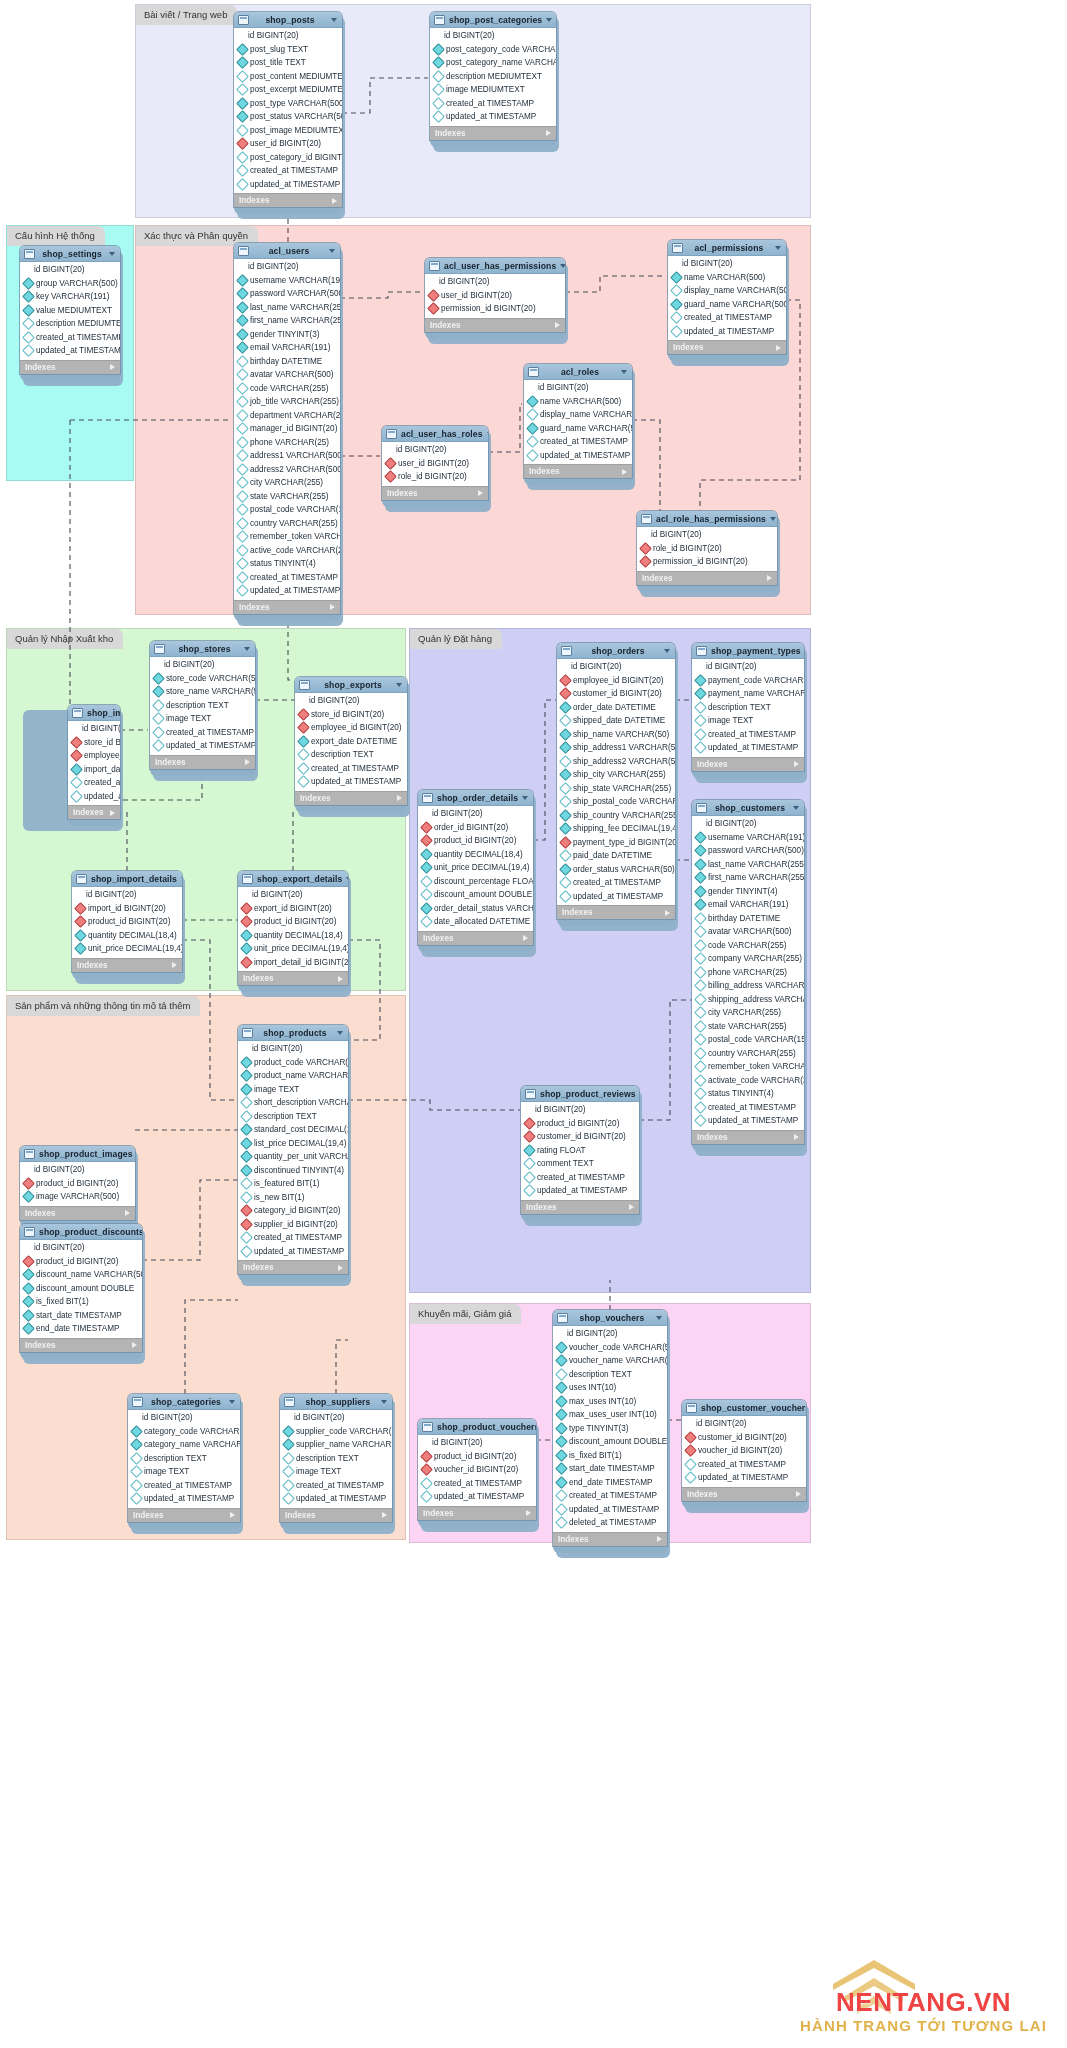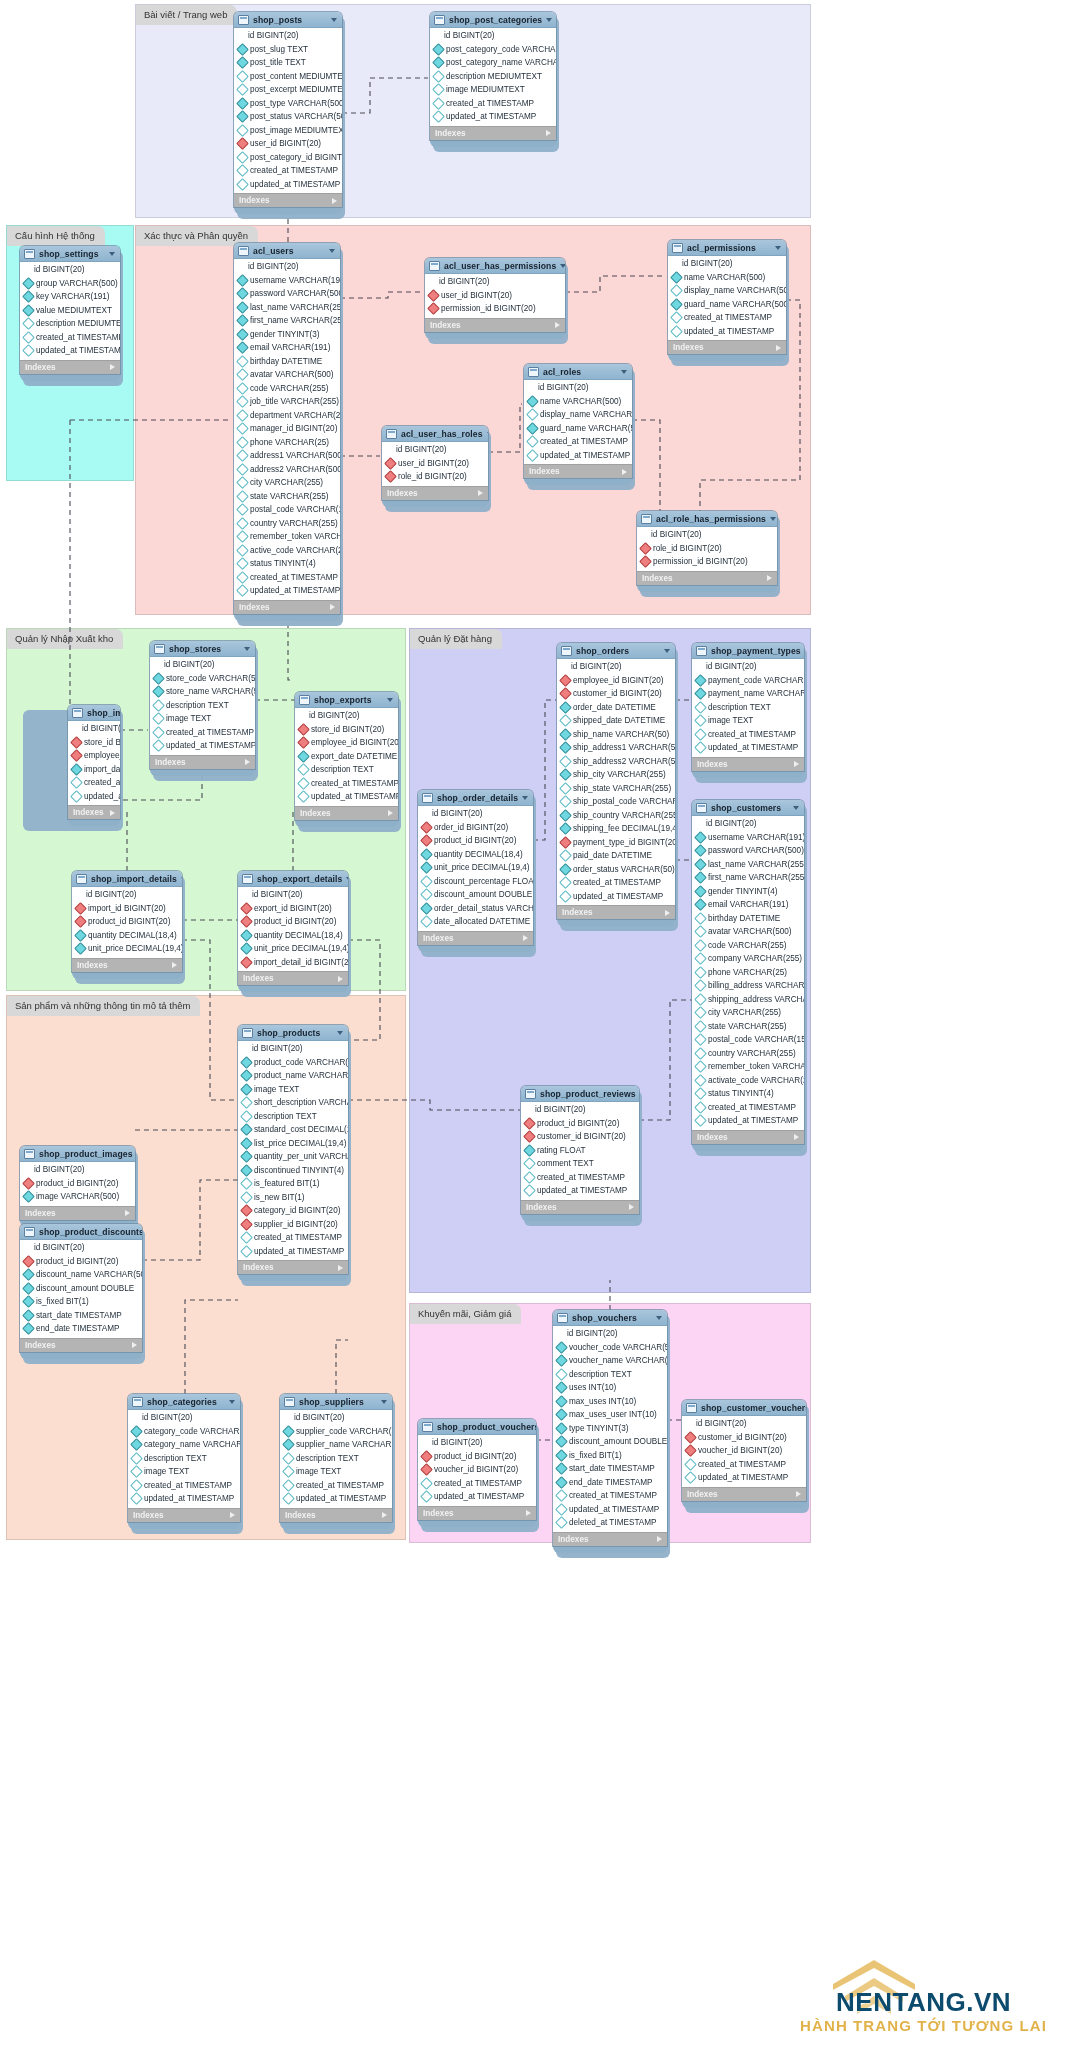--- a/index.html
+++ b/index.html
@@ -11,21 +11,21 @@
   .layer .layer-tab{
     position:absolute;top:0;left:0;
     background:#d8d8d8;color:#333;
     font-size:9.5px;line-height:13px;
     padding:3px 10px 4px 8px;
     border-radius:0 7px 0 0;
     white-space:nowrap;
   }
 
   
-  .tbl{position:absolute;box-sizing:border-box;}
+  .tbl{position:absolute;box-sizing:border-box;text-align:center;}
   .tbl .shadow{
     position:absolute;left:3px;top:5px;right:-3px;bottom:-5px;
     background:#8fb0c9;border-radius:6px;opacity:.95;
   }
   .tbl .inner{position:relative;border-radius:5px 5px 0 0;overflow:hidden;
     box-shadow:0 0 0 1px rgba(110,140,165,.75);}
   .tbl .thead{
     background:linear-gradient(#a9c6dc,#8fb4cf);
     height:15px;display:flex;align-items:center;gap:4px;
     padding:0 4px;border-bottom:1px solid #7fa4c0;
@@ -55,21 +55,21 @@
   .tbl .tfoot .lbl{font-size:8.2px;font-weight:bold;color:#f2f2f2;}
   .tbl .tfoot .arw{width:0;height:0;border-top:3.5px solid transparent;border-bottom:3.5px solid transparent;border-left:5px solid #efefef;}
   .tbl .tbot{height:7px;background:#8fb0c9;border-radius:0 0 6px 6px;}
 
   
   #wires{position:absolute;left:0;top:0;width:1067px;height:2048px;pointer-events:none;}
   #wires path{fill:none;stroke:#4a4a55;stroke-width:1.1;stroke-dasharray:5 4;}
 
   
   #wm{position:absolute;right:20px;bottom:14px;text-align:center;pointer-events:none;}
-  #wm .wmtop{font-size:26px;font-weight:bold;color:#0c4a6e;letter-spacing:.5px;line-height:26px;
+  #wm .wmtop{font-size:26px;font-weight:bold;color:#ef4444;letter-spacing:.5px;line-height:26px;
     text-shadow:0 1px 0 rgba(255,255,255,.5);}
   #wm .wmsub{font-size:15px;font-weight:bold;color:#e2b24a;letter-spacing:1.1px;margin-top:2px;}
   #wmlogo{position:absolute;right:150px;bottom:16px;width:86px;height:74px;opacity:.85;}
 </style>
 </head>
 <body>
 
 <div id="canvas">
   <div id="layers">
       <div class="layer" style="left: 135px; top: 4px; width: 676px; height: 214px; background: rgb(232, 234, 249);">
@@ -647,21 +647,21 @@
               <span class="f">updated_at TIMESTAMP</span>
             </div>
           </div>
           <div class="tfoot">
             <span class="lbl">Indexes</span>
             <span class="arw"></span>
           </div>
         </div>
         <div class="tbot"></div>
       </div>
-      <div class="tbl" style="left: 295px; top: 692px; width: 103px;">
+      <div class="tbl" style="left: 295px; top: 677px; width: 112px;">
         <div class="shadow"></div>
         <div class="inner">
           <div class="thead">
             <span class="tico"></span>
             <span class="tname">shop_exports</span>
             <span class="caret"></span>
           </div>
           <div class="tbody">
             <div class="row">
               <span class="b pk"></span>

